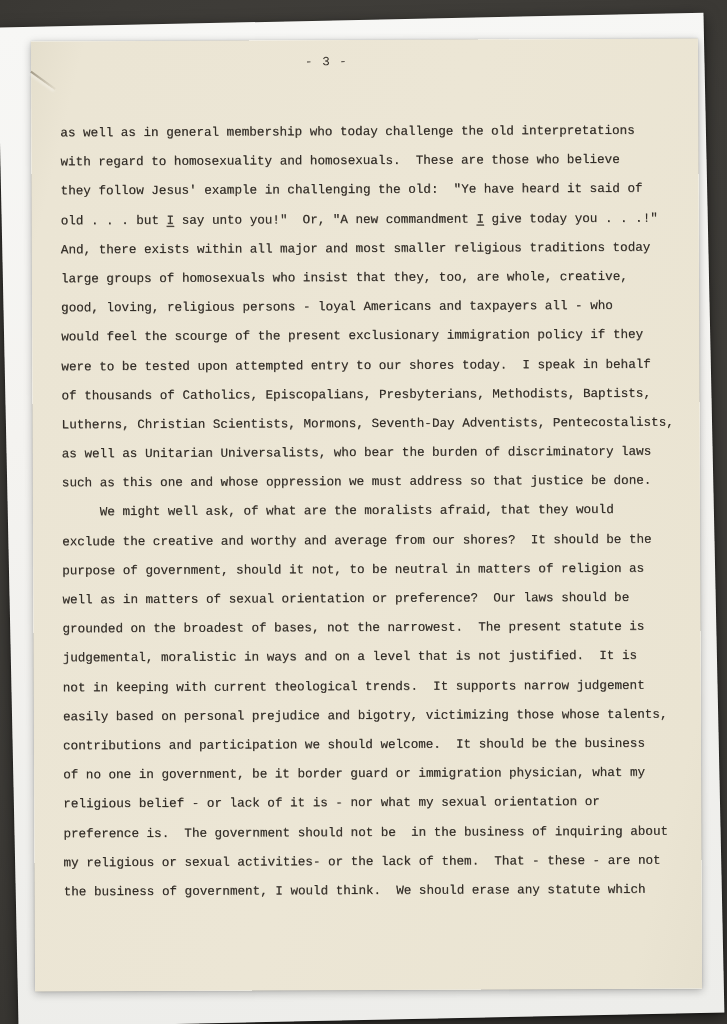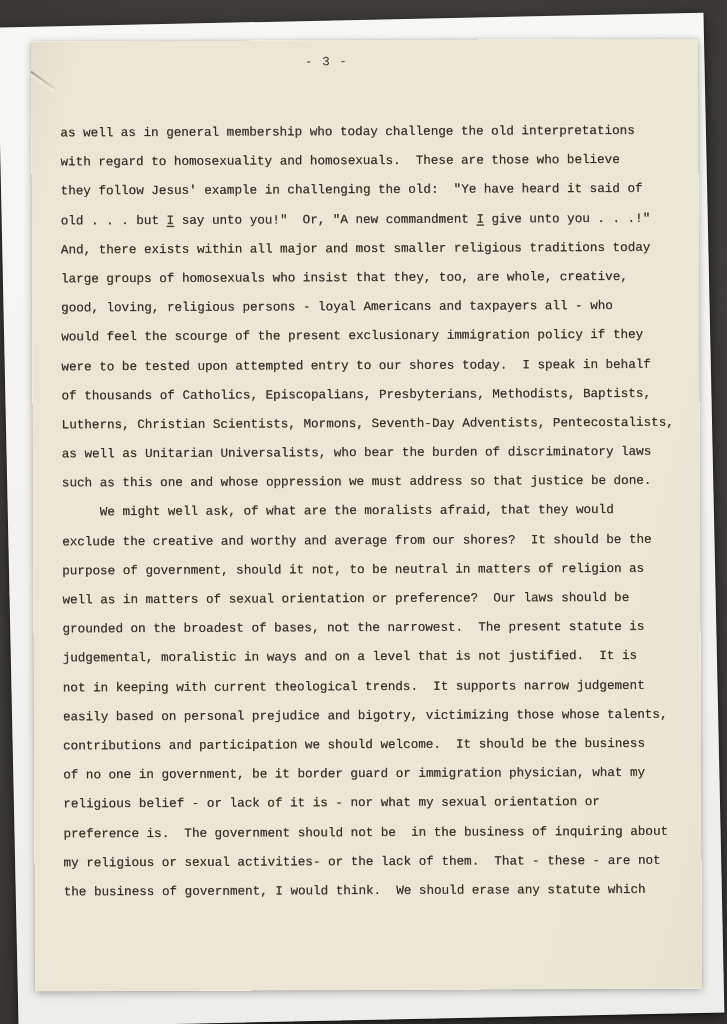--- a/index.html
+++ b/index.html
@@ -76,21 +76,21 @@
 <body>
 
 <div class="backing-sheet"></div>
 
 <div class="document-page">
   <div class="page-number">- 3 -</div>
   <div class="text-block">
       <div class="tline">as well as in general membership who today challenge the old interpretations</div>
       <div class="tline">with regard to homosexuality and homosexuals.  These are those who believe</div>
       <div class="tline">they follow Jesus' example in challenging the old:  "Ye have heard it said of</div>
-      <div class="tline"><span>old . . . but </span><span class="underline">I</span><span> say unto you!"  Or, "A new commandment </span><span class="underline">I</span><span> give unto you . . .!"</span></div>
+      <div class="tline"><span>old . . . but </span><span class="underline">I</span><span> say unto you!"  Or, "A new commandment </span><span class="underline">I</span><span> give today you . . .!"</span></div>
       <div class="tline">And, there exists within all major and most smaller religious traditions today</div>
       <div class="tline">large groups of homosexuals who insist that they, too, are whole, creative,</div>
       <div class="tline">good, loving, religious persons - loyal Americans and taxpayers all - who</div>
       <div class="tline">would feel the scourge of the present exclusionary immigration policy if they</div>
       <div class="tline">were to be tested upon attempted entry to our shores today.  I speak in behalf</div>
       <div class="tline">of thousands of Catholics, Episcopalians, Presbyterians, Methodists, Baptists,</div>
       <div class="tline">Lutherns, Christian Scientists, Mormons, Seventh-Day Adventists, Pentecostalists,</div>
       <div class="tline">as well as Unitarian Universalists, who bear the burden of discriminatory laws</div>
       <div class="tline">such as this one and whose oppression we must address so that justice be done.</div>
       <div class="tline">     We might well ask, of what are the moralists afraid, that they would</div>

